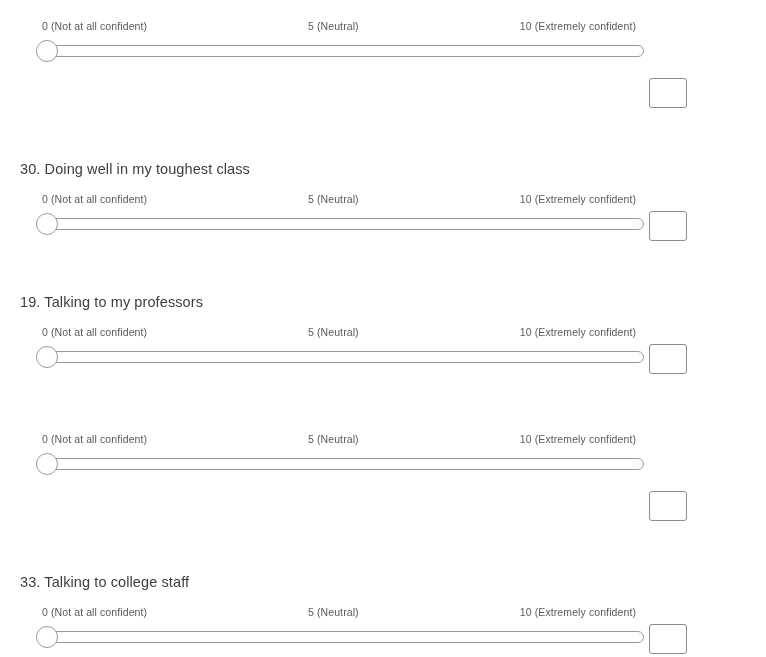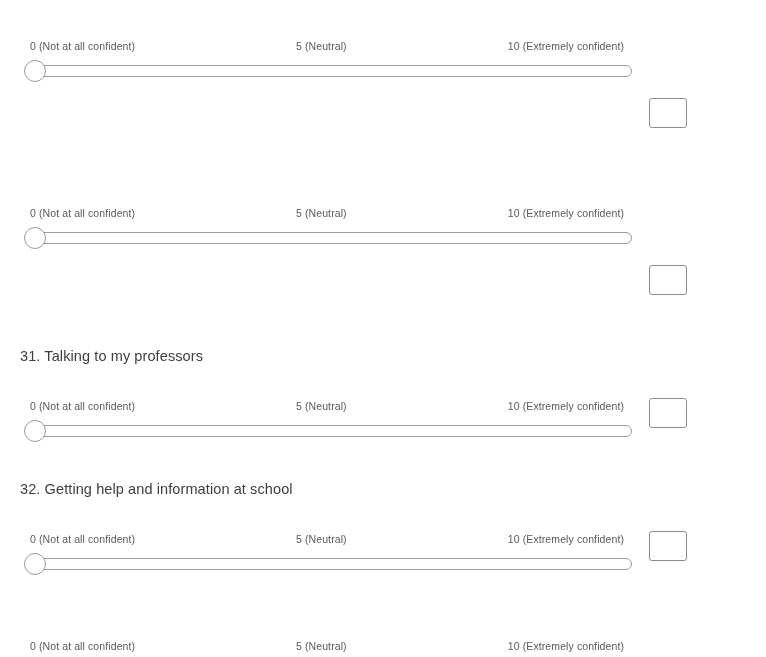--- a/index.html
+++ b/index.html
@@ -30,22 +30,22 @@
     color: #3d3d3d;
     font-weight: 400;
     margin: 0;
     padding-left: 20px;
     padding-top: 6px;
     letter-spacing: 0.1px;
     line-height: 20px;
   }
   .scale-area {
     position: relative;
-    margin-top: 34px;
-    padding-left: 24px;
+    margin-top: 14px;
+    padding-left: 36px;
     height: 46px;
   }
   .labels {
     position: relative;
     width: 608px;
     height: 14px;
   }
   .label {
     position: absolute;
     font-size: 10.5px;
@@ -116,52 +116,37 @@
       </div>
       <div class="track-wrap">
         <div class="track"></div>
         <div class="handle"></div>
       </div>
     </div>
     <input class="value-box" type="text" value="" style="">
   </div>
 
   <div class="question-block">
+    <div class="question-title">30. Doing well in my toughest class</div>
     <div class="scale-area">
       <div class="labels">
         <span class="label left">0 (Not at all confident)</span>
         <span class="label mid">5 (Neutral)</span>
         <span class="label right">10 (Extremely confident)</span>
       </div>
       <div class="track-wrap">
         <div class="track"></div>
         <div class="handle"></div>
       </div>
     </div>
     <input class="value-box" type="text" value="" style="">
   </div>
 
   <div class="question-block">
-    <div class="question-title">31. Talking to my professors</div>
-    <div class="scale-area">
-      <div class="labels">
-        <span class="label left">0 (Not at all confident)</span>
-        <span class="label mid">5 (Neutral)</span>
-        <span class="label right">10 (Extremely confident)</span>
-      </div>
-      <div class="track-wrap">
-        <div class="track"></div>
-        <div class="handle"></div>
-      </div>
-    </div>
-    <input class="value-box" type="text" value="" style="">
-  </div>
-
-  <div class="question-block">
-    <div class="question-title">32. Getting help and information at school</div>
+    <div class="question-title">19. Talking to my professors</div>
     <div class="scale-area">
       <div class="labels">
         <span class="label left">0 (Not at all confident)</span>
         <span class="label mid">5 (Neutral)</span>
         <span class="label right">10 (Extremely confident)</span>
       </div>
       <div class="track-wrap">
         <div class="track"></div>
         <div class="handle"></div>
       </div>
@@ -177,13 +162,29 @@
         <span class="label right">10 (Extremely confident)</span>
       </div>
       <div class="track-wrap">
         <div class="track"></div>
         <div class="handle"></div>
       </div>
     </div>
     <input class="value-box" type="text" value="" style="">
   </div>
 
+  <div class="question-block">
+    <div class="question-title">33. Talking to college staff</div>
+    <div class="scale-area">
+      <div class="labels">
+        <span class="label left">0 (Not at all confident)</span>
+        <span class="label mid">5 (Neutral)</span>
+        <span class="label right">10 (Extremely confident)</span>
+      </div>
+      <div class="track-wrap">
+        <div class="track"></div>
+        <div class="handle"></div>
+      </div>
+    </div>
+    <input class="value-box" type="text" value="" style="">
+  </div>
+
 </div>
 
 </body></html>

